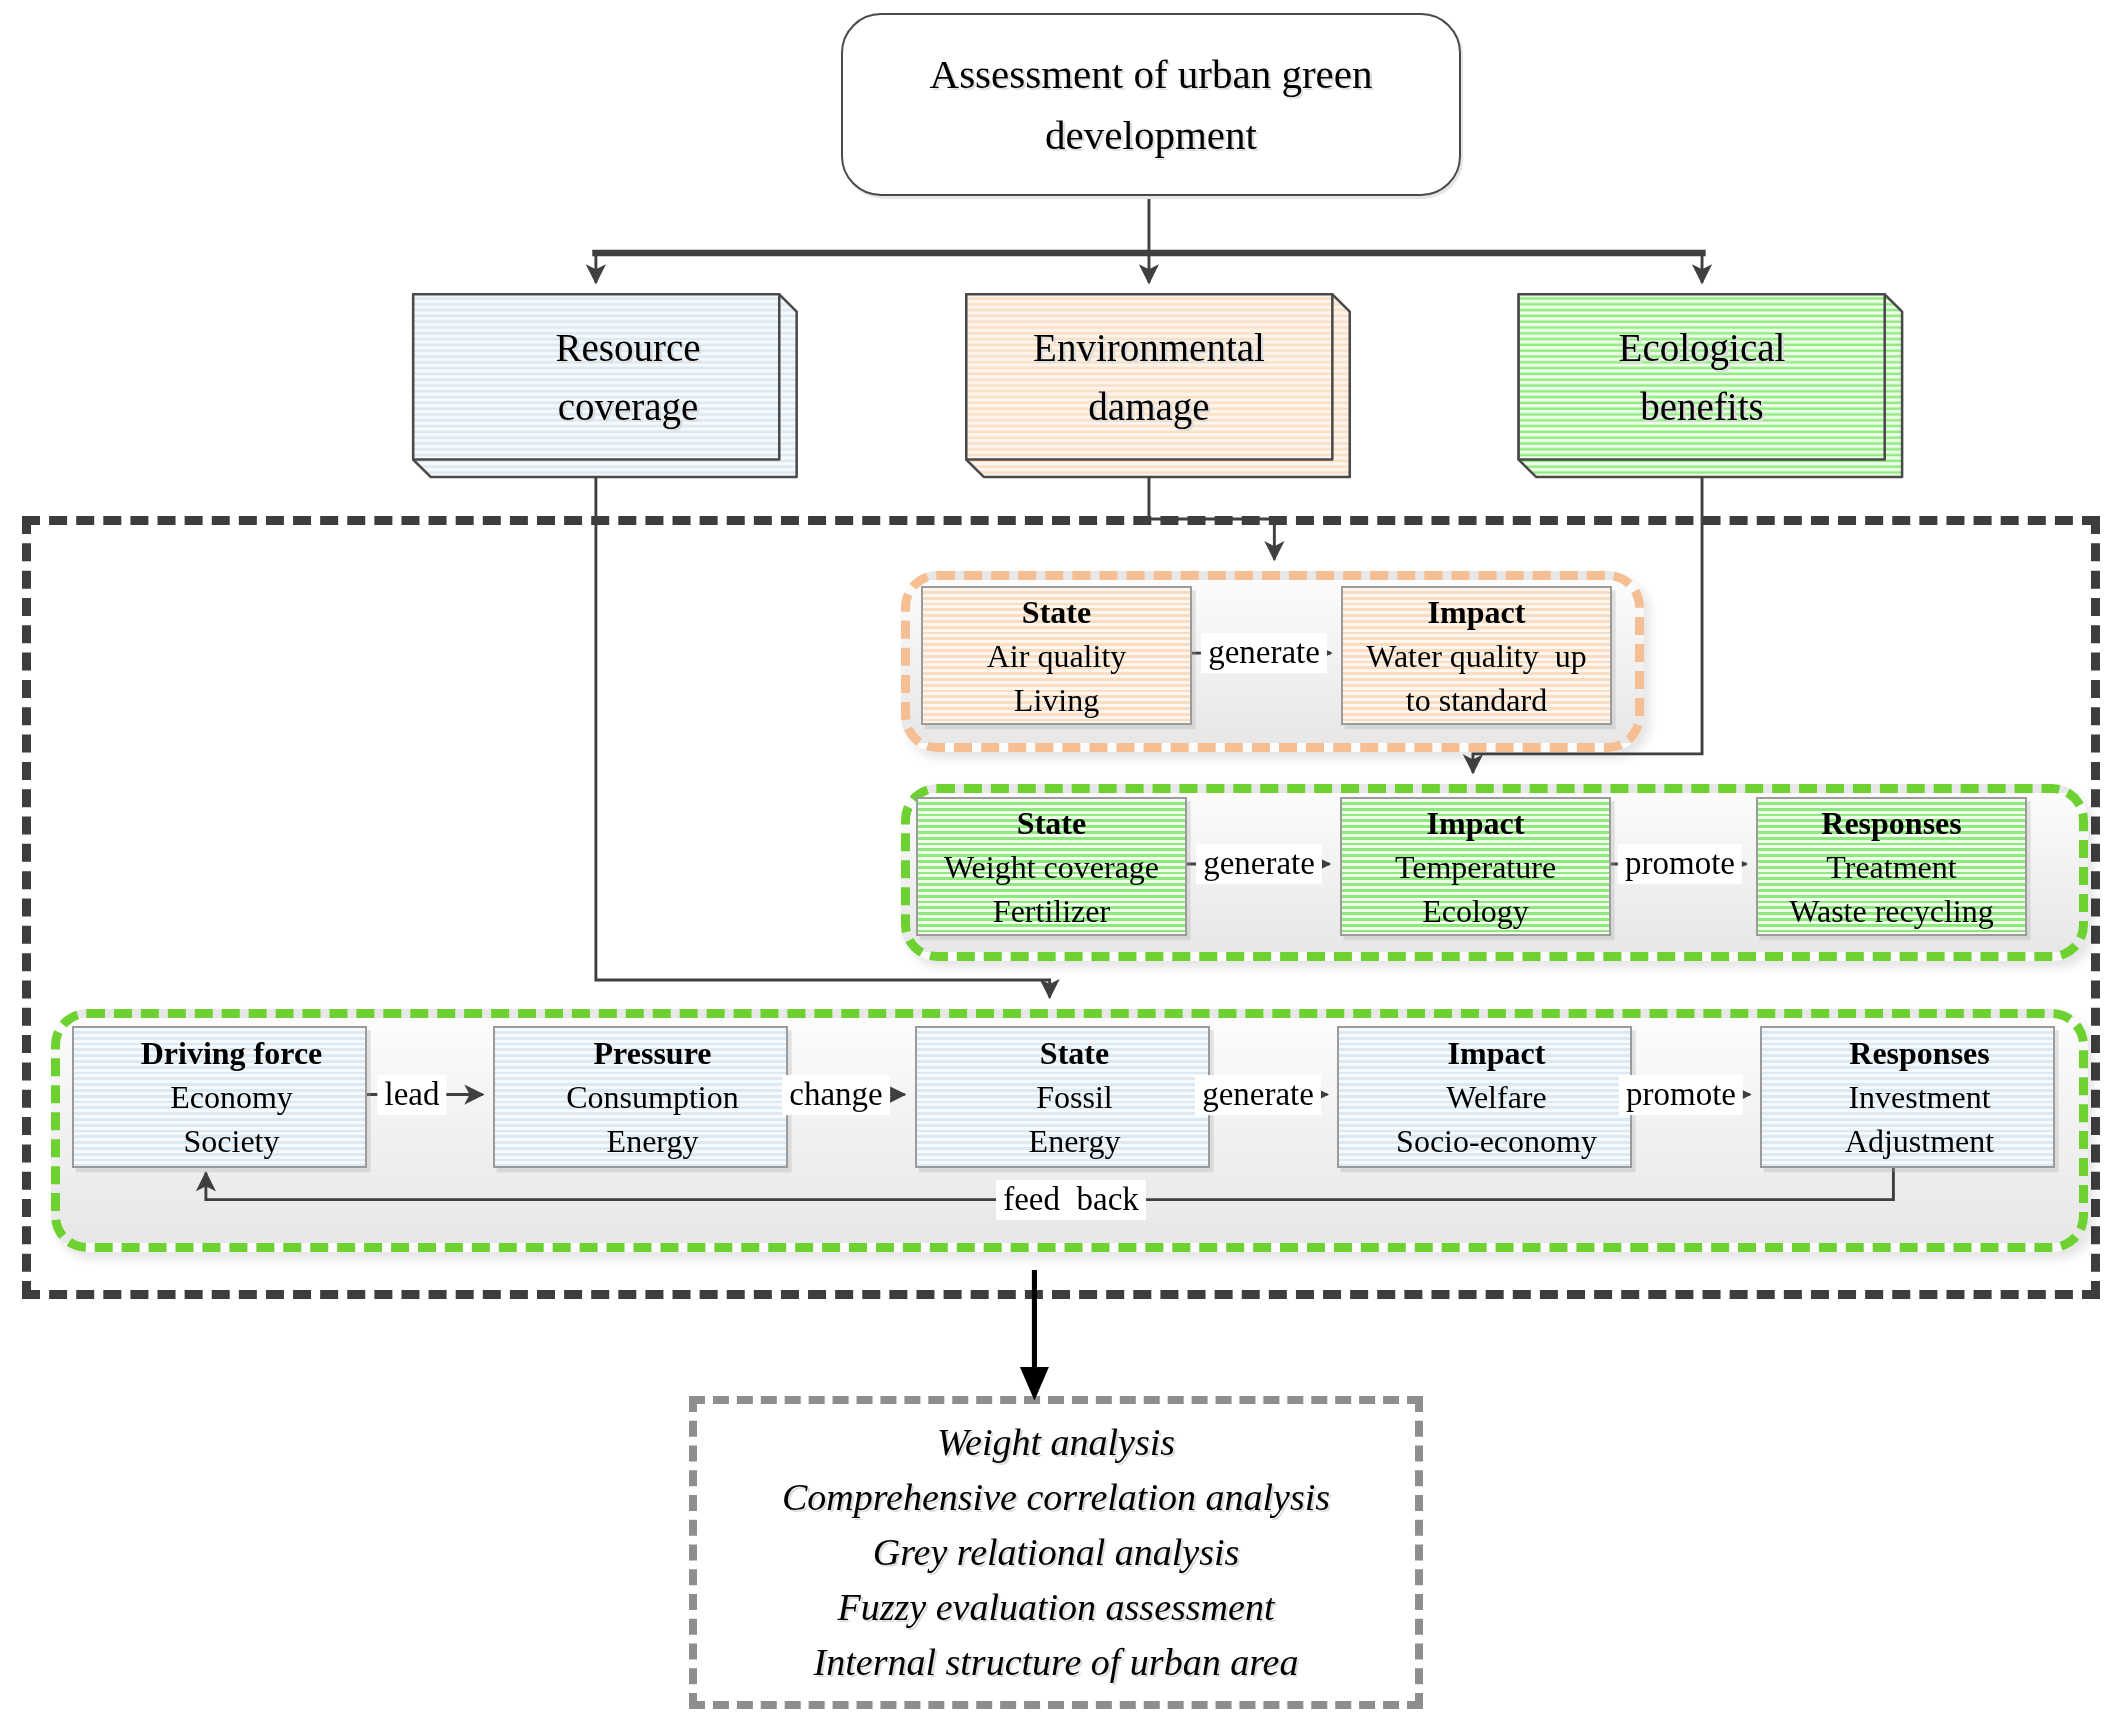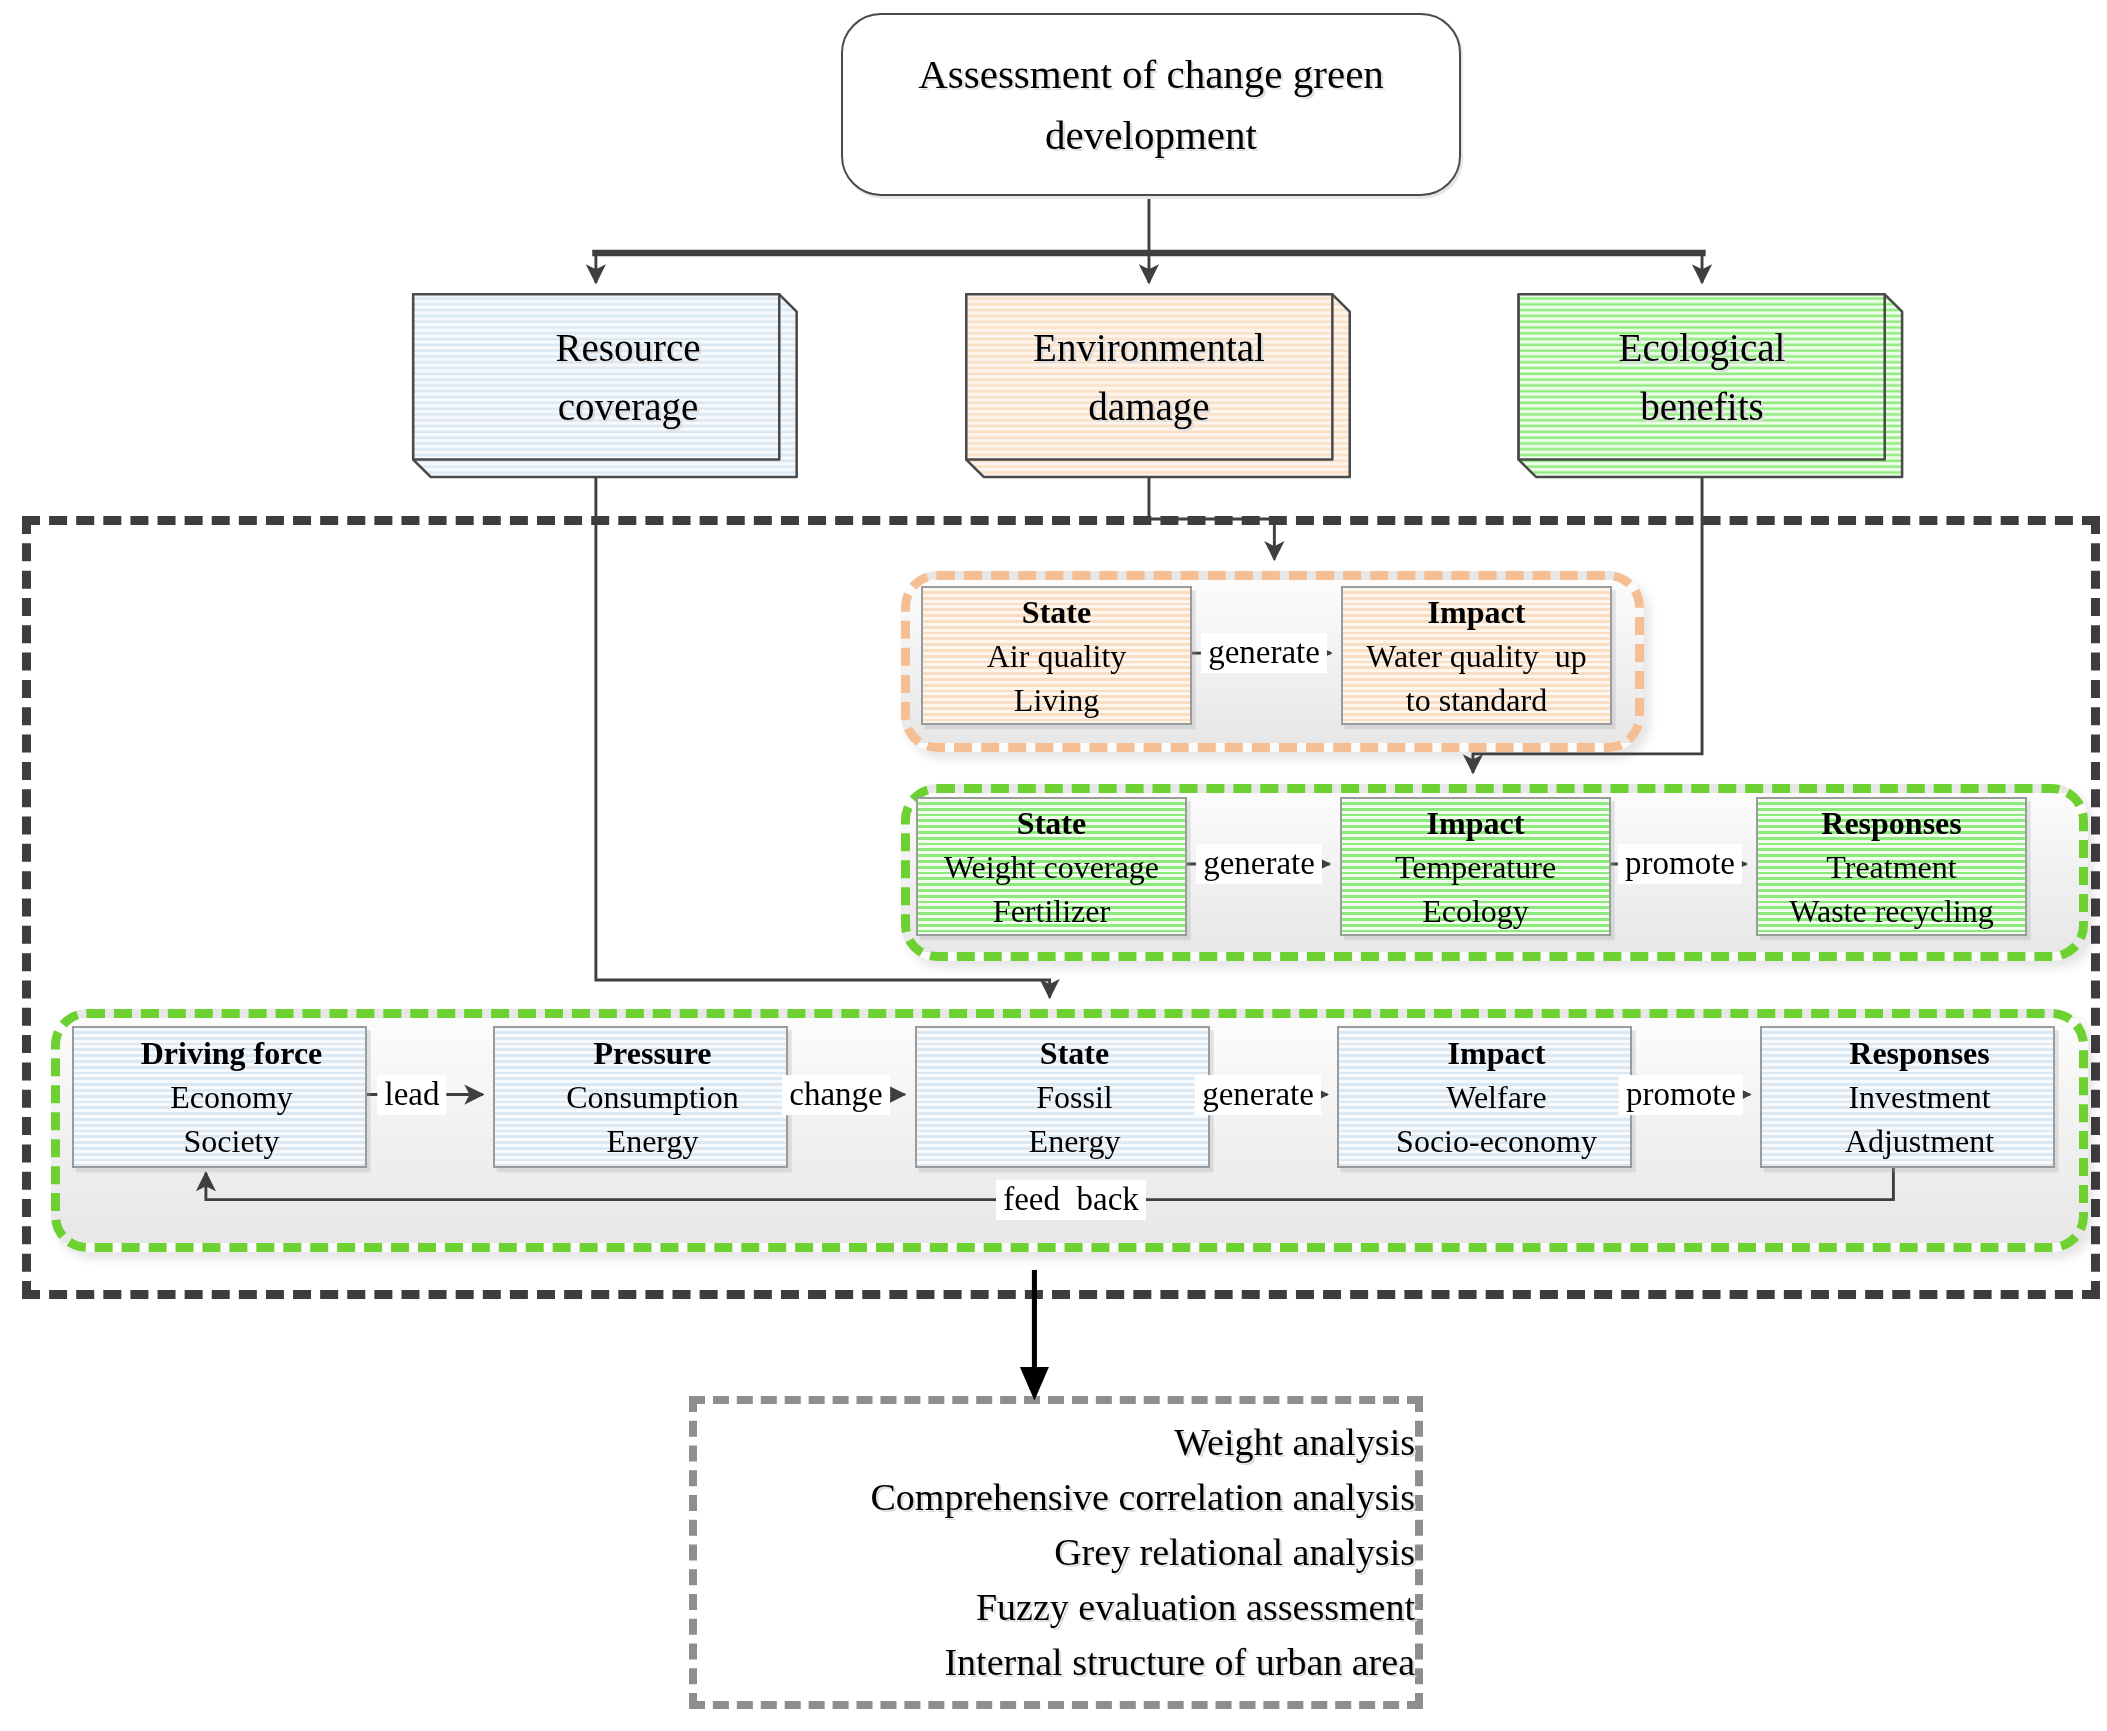--- a/index.html
+++ b/index.html
@@ -28,23 +28,24 @@
     background:linear-gradient(180deg,#fcfcfc 0%,#f0f0f0 55%,#e7e7e7 100%);
     box-shadow:5.8px 6.5px 10px rgba(0,0,0,0.10);
   }
   .group.orange { left:901px; top:571px;  width:725px; height:163px; border:9.4px dashed #f6be93; }
   .group.green1 { left:901px; top:784px; width:1169px; height:159px; border:9.4px dashed #6dd231; }
   .group.green2 { left:51px;   top:1009px; width:2019px; height:225px; border:9.4px dashed #6dd231; }
 
   .analysis {
     left:689px; top:1396px; width:718px; height:297px;
     border:8.7px dashed #8e8e8e; background:#ffffff; z-index:2;
-    display:flex; flex-direction:column; justify-content:center; align-items:flex-end;
+    display:flex; flex-direction:column; justify-content:center; align-items:center;
     font-size:38px; line-height:55px; color:#000; text-shadow:2.2px 2.2px 0 #dcdcdc;
     text-align:center;
+    font-style:italic;
   }
 
   
   .cell {
     position:absolute; z-index:3;
     border:2.2px solid #9b9b9b;
     box-shadow:3.6px 4.3px 0 rgba(170,170,170,0.30);
     display:flex; flex-direction:column; justify-content:center; align-items:center;
     font-size:32px; line-height:44px; color:#000; text-align:center;
   }
@@ -137,21 +138,21 @@
       <path d="M2612,1607 V1655 H284 V1618" marker-end="url(#ah)"></path>
     </g>
 
     <g>
       <path d="M1427,1752 V1896" stroke="#000000" stroke-width="7" fill="none"></path>
       <polygon points="1427,1932 1407,1886 1447,1886" fill="#000000"></polygon>
     </g>
   </svg>
 
   <div class="abs topbox">
-    <div>Assessment of change green</div>
+    <div>Assessment of urban green</div>
     <div>development</div>
   </div>
 
   <div class="abs cat-label" style="left:413px; top:294px; width:430px; height:165px;">
     <div>Resource</div>
     <div>coverage</div>
   </div>
   <div class="abs cat-label" style="left:966px; top:294px; width:366px; height:165px;">
     <div>Environmental</div>
     <div>damage</div>

